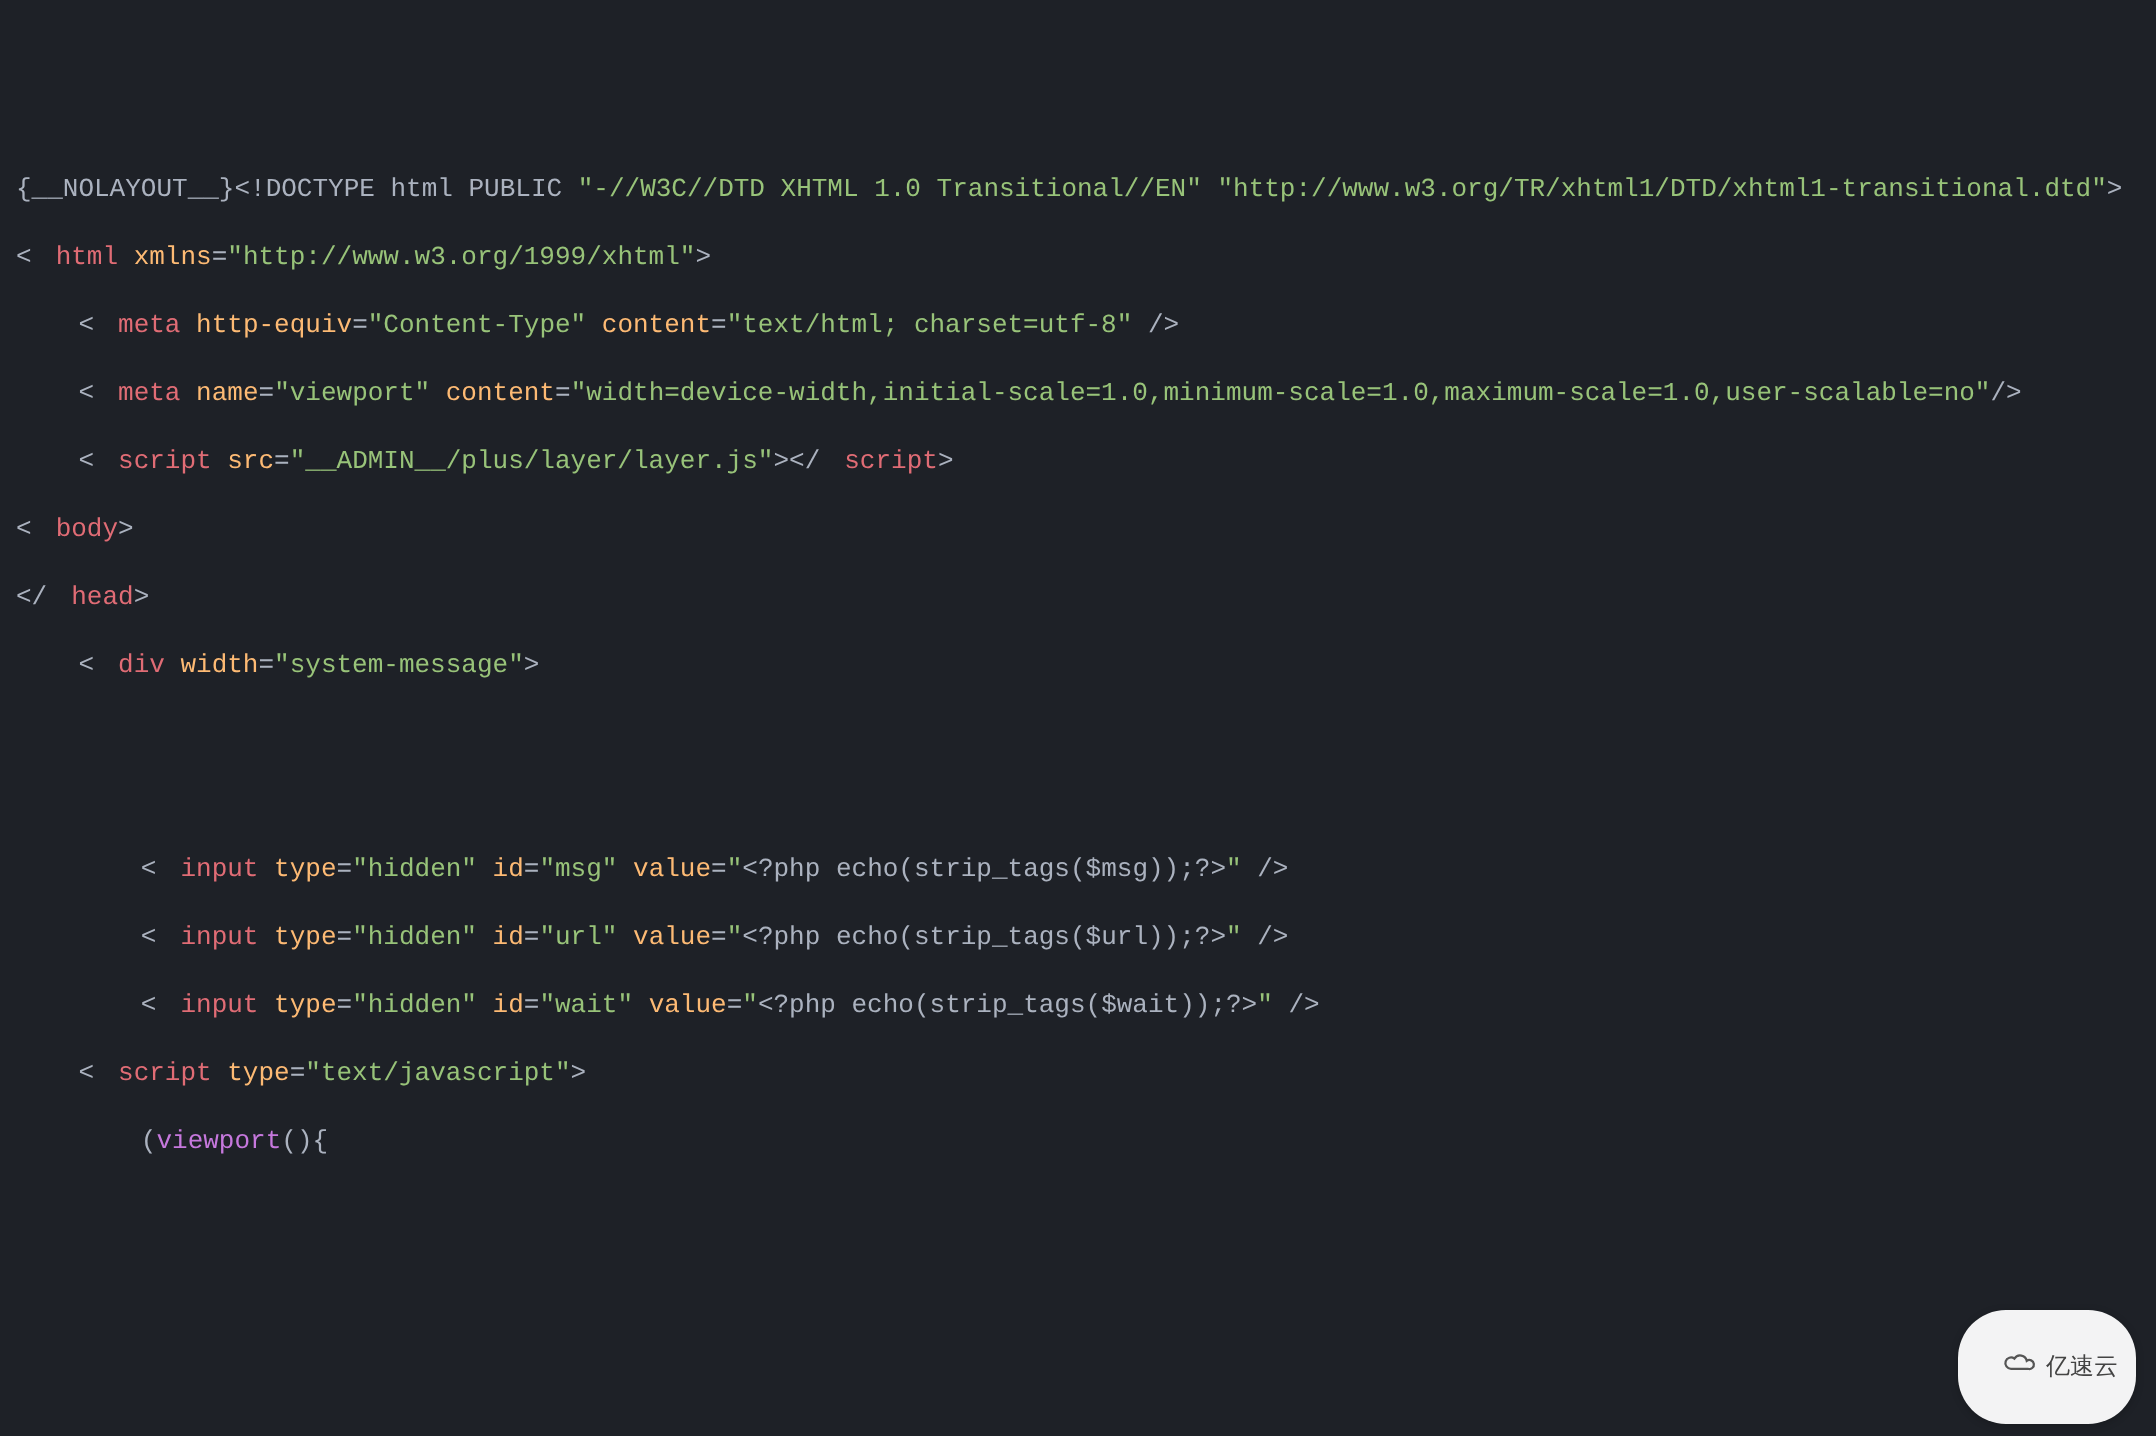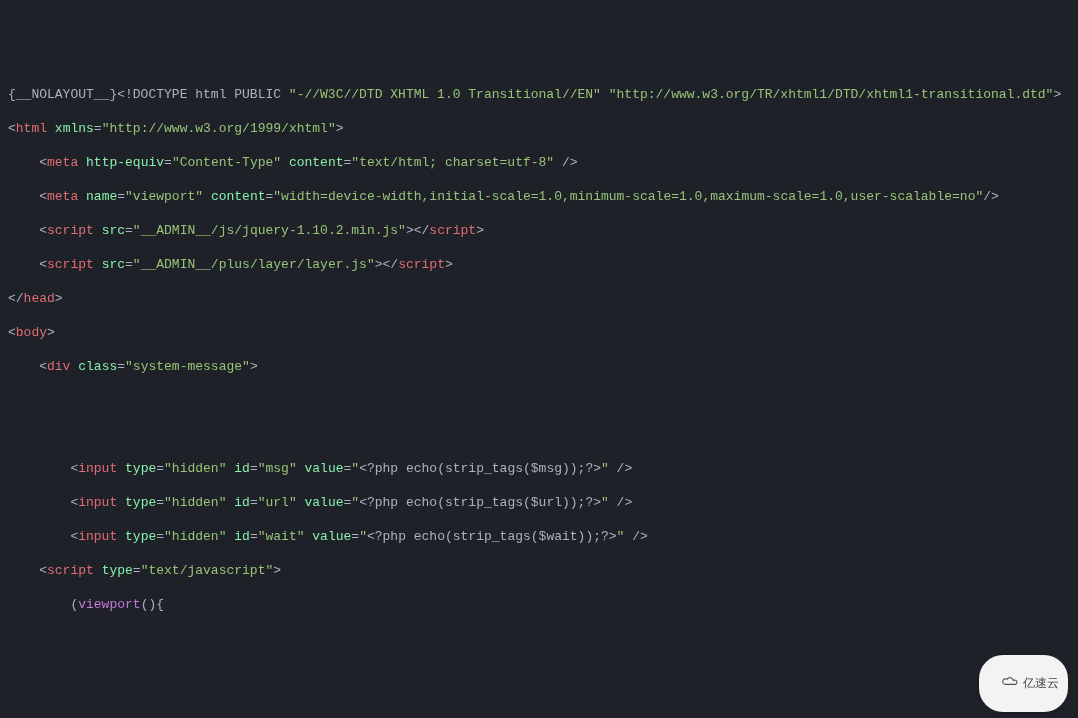--- a/index.html
+++ b/index.html
@@ -15,23 +15,23 @@
       color: #abb2bf;
       padding: 1px 8px;
       white-space: pre;
       overflow-x: auto;
     }
     .line {
       display: block;
     }
     
     .gray { color: #abb2bf; }
-    .tag { color: #e06c75; }
+    .tag { color: #e06c75; margin-left: 12px; }
     .bracket { color: #abb2bf; }
-    .attr { color: #86efac; }
+    .attr { color: #fdba74; }
     .str { color: #98c379; }
     .kw { color: #c678dd; }
 
     .watermark {
       position: fixed;
       right: 10px;
       bottom: 6px;
       background: rgba(255,255,255,0.95);
       border-radius: 24px;
       padding: 3px 9px;
@@ -51,25 +51,24 @@
 </head>
 <body>
 
 
 
 <div>
 <span class="line"><span class="gray">{__NOLAYOUT__}</span><span class="gray">&lt;!DOCTYPE html PUBLIC </span><span class="str">"-//W3C//DTD XHTML 1.0 Transitional//EN"</span><span class="str"> "http://www.w3.org/TR/xhtml1/DTD/xhtml1-transitional.dtd"</span><span class="gray">&gt;</span></span>
 <span class="line"><span class="bracket">&lt;</span><span class="tag">html</span><span class="attr"> xmlns</span><span class="bracket">=</span><span class="str">"http://www.w3.org/1999/xhtml"</span><span class="bracket">&gt;</span></span>
 <span class="line"><span class="bracket">    &lt;</span><span class="tag">meta</span><span class="attr"> http-equiv</span><span class="bracket">=</span><span class="str">"Content-Type"</span><span class="attr"> content</span><span class="bracket">=</span><span class="str">"text/html; charset=utf-8"</span><span class="bracket"> /&gt;</span></span>
 <span class="line"><span class="bracket">    &lt;</span><span class="tag">meta</span><span class="attr"> name</span><span class="bracket">=</span><span class="str">"viewport"</span><span class="attr"> content</span><span class="bracket">=</span><span class="str">"width=device-width,initial-scale=1.0,minimum-scale=1.0,maximum-scale=1.0,user-scalable=no"</span><span class="bracket">/&gt;</span></span>
-<span class="line"><span class="bracket">    &lt;</span><span class="tag">script</span><span class="attr"> src</span><span class="bracket">=</span><span class="str">"__ADMIN__/js/jquery-1.10.2.min.js"</span><span class="bracket">&gt;</span><span class="bracket">&lt;/</span><span class="tag">script</span><span class="bracket">&gt;</span></span>
 <span class="line"><span class="bracket">    &lt;</span><span class="tag">script</span><span class="attr"> src</span><span class="bracket">=</span><span class="str">"__ADMIN__/plus/layer/layer.js"</span><span class="bracket">&gt;</span><span class="bracket">&lt;/</span><span class="tag">script</span><span class="bracket">&gt;</span></span>
+<span class="line"><span class="bracket">&lt;</span><span class="tag">body</span><span class="bracket">&gt;</span></span>
 <span class="line"><span class="bracket">&lt;/</span><span class="tag">head</span><span class="bracket">&gt;</span></span>
-<span class="line"><span class="bracket">&lt;</span><span class="tag">body</span><span class="bracket">&gt;</span></span>
-<span class="line"><span class="bracket">    &lt;</span><span class="tag">div</span><span class="attr"> class</span><span class="bracket">=</span><span class="str">"system-message"</span><span class="bracket">&gt;</span></span>
+<span class="line"><span class="bracket">    &lt;</span><span class="tag">div</span><span class="attr"> width</span><span class="bracket">=</span><span class="str">"system-message"</span><span class="bracket">&gt;</span></span>
 <span class="line"> </span>
 <span class="line"> </span>
 <span class="line"><span class="bracket">        &lt;</span><span class="tag">input</span><span class="attr"> type</span><span class="bracket">=</span><span class="str">"hidden"</span><span class="attr"> id</span><span class="bracket">=</span><span class="str">"msg"</span><span class="attr"> value</span><span class="bracket">=</span><span class="str">"</span><span class="gray">&lt;?php echo(strip_tags($msg));?&gt;</span><span class="str">"</span><span class="bracket"> /&gt;</span></span>
 <span class="line"><span class="bracket">        &lt;</span><span class="tag">input</span><span class="attr"> type</span><span class="bracket">=</span><span class="str">"hidden"</span><span class="attr"> id</span><span class="bracket">=</span><span class="str">"url"</span><span class="attr"> value</span><span class="bracket">=</span><span class="str">"</span><span class="gray">&lt;?php echo(strip_tags($url));?&gt;</span><span class="str">"</span><span class="bracket"> /&gt;</span></span>
 <span class="line"><span class="bracket">        &lt;</span><span class="tag">input</span><span class="attr"> type</span><span class="bracket">=</span><span class="str">"hidden"</span><span class="attr"> id</span><span class="bracket">=</span><span class="str">"wait"</span><span class="attr"> value</span><span class="bracket">=</span><span class="str">"</span><span class="gray">&lt;?php echo(strip_tags($wait));?&gt;</span><span class="str">"</span><span class="bracket"> /&gt;</span></span>
 <span class="line"><span class="bracket">    &lt;</span><span class="tag">script</span><span class="attr"> type</span><span class="bracket">=</span><span class="str">"text/javascript"</span><span class="bracket">&gt;</span></span>
 <span class="line"><span class="gray">        (</span><span class="kw">viewport</span><span class="gray">(){</span></span>
 
 
 

